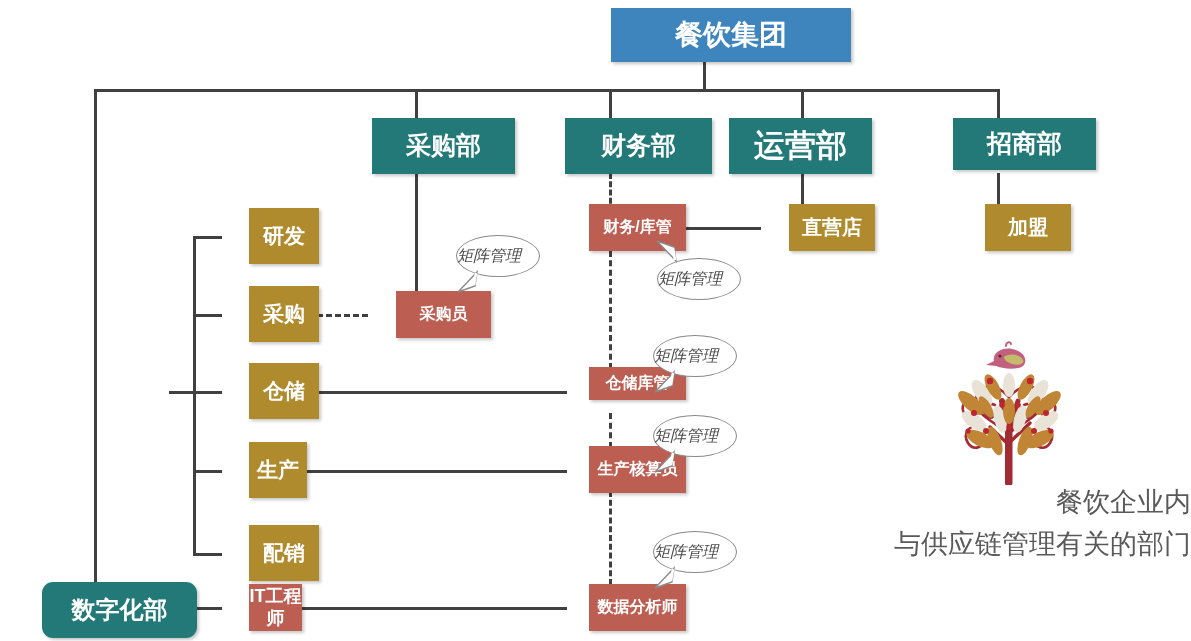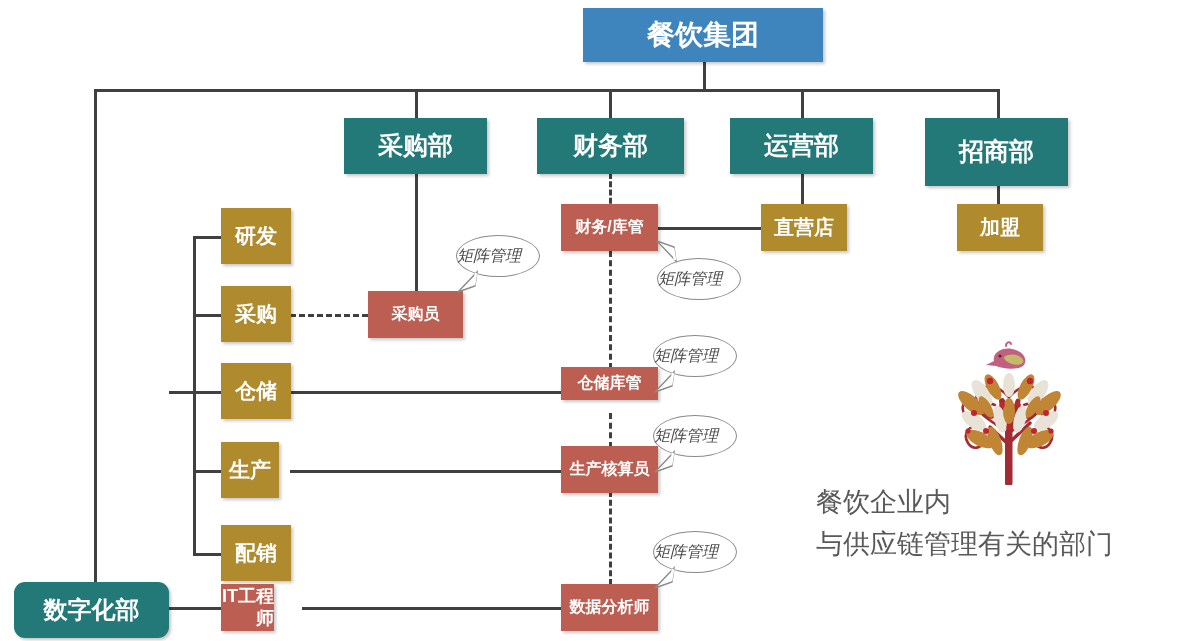--- a/index.html
+++ b/index.html
@@ -3,27 +3,28 @@
 <meta charset="utf-8">
 <style>
   html,body{margin:0;padding:0;background:#ffffff;}
   body{font-family:"Liberation Sans","DejaVu Sans",sans-serif;}
   #stage{position:relative;width:1191px;height:641px;background:#fff;overflow:hidden;}
 
   
   .node{
     position:absolute;
     display:flex;align-items:center;justify-content:center;
-    text-align:right;
+    text-align:center;
     color:#ffffff;
     font-weight:bold;
     box-sizing:border-box;
     box-shadow:2px 2px 3px rgba(0,0,0,0.22);
     line-height:1.18;
     z-index:5;
+    margin-left:28px;
   }
   .blue{background:#3d85bc;}
   .teal{background:#237878;}
   .gold{background:#b08b2e;}
   .red {background:#bc5f52;}
 
   
   .ln{position:absolute;background:#404040;z-index:1;}
   .lnh{height:3px;}
   .lnv{width:3px;}
@@ -46,21 +47,21 @@
   .callout .tail{
     position:absolute;
     width:26px;height:26px;
     left:-2px;bottom:-20px;
     z-index:6;
   }
 
   
   .caption{
     position:absolute;
-    text-align:left;
+    text-align:right;
     color:#595959;
     font-size:27px;
     line-height:1.55;
     white-space:nowrap;
   }
   .tree-wrap{position:absolute;}
 </style>
 </head>
 <body>
 
@@ -113,24 +114,24 @@
   <div class="node blue" style="left:583px;top:8px;width:240px;height:54px;font-size:28px;">
     <span>餐饮集团</span>
   </div>
 
   <div class="node teal" style="left:344px;top:118px;width:143px;height:56px;font-size:25px;">
     <span>采购部</span>
   </div>
   <div class="node teal" style="left:537px;top:118px;width:147px;height:56px;font-size:25px;">
     <span>财务部</span>
   </div>
-  <div class="node teal" style="left:730px;top:118px;width:143px;height:56px;font-size:25px;">
+  <div class="node teal" style="left:701px;top:118px;width:143px;height:56px;font-size:31px;">
     <span>运营部</span>
   </div>
-  <div class="node teal" style="left:925px;top:118px;width:143px;height:68px;font-size:25px;">
+  <div class="node teal" style="left:925px;top:118px;width:143px;height:52px;font-size:25px;">
     <span>招商部</span>
   </div>
 
   <div class="node teal" style="left:14px;top:582px;width:155px;height:56px;font-size:24px;border-radius:11px;">
     <span>数字化部</span>
   </div>
 
   <div class="node gold" style="left:221px;top:208px;width:70px;height:56px;font-size:21px;">
     <span>研发</span>
   </div>

